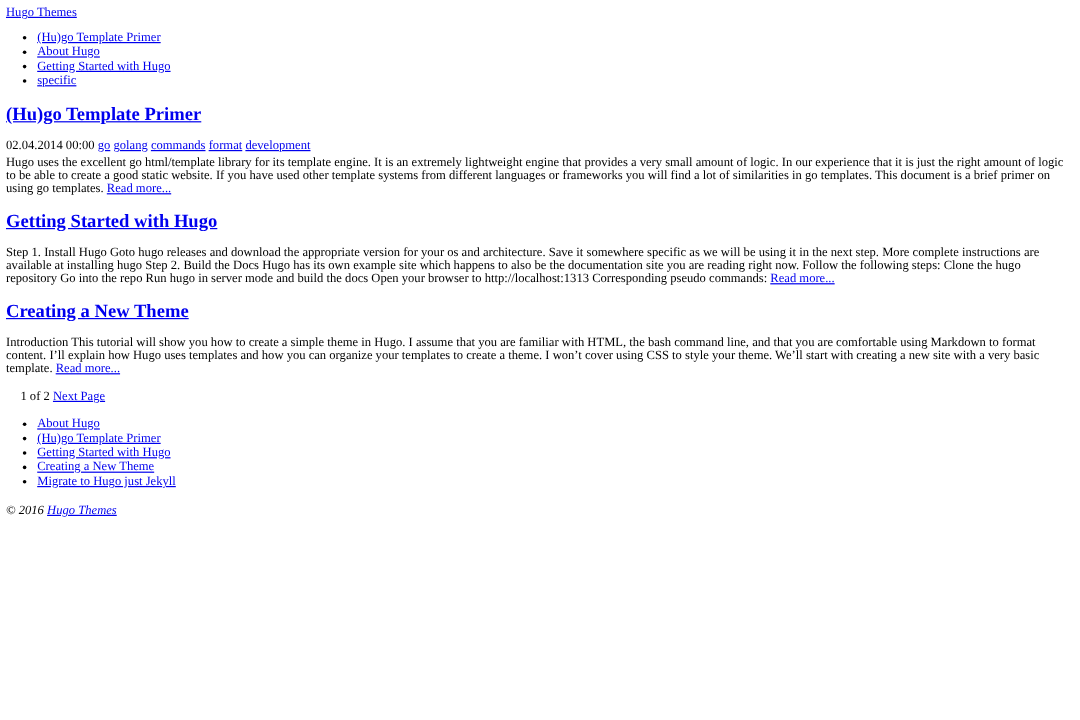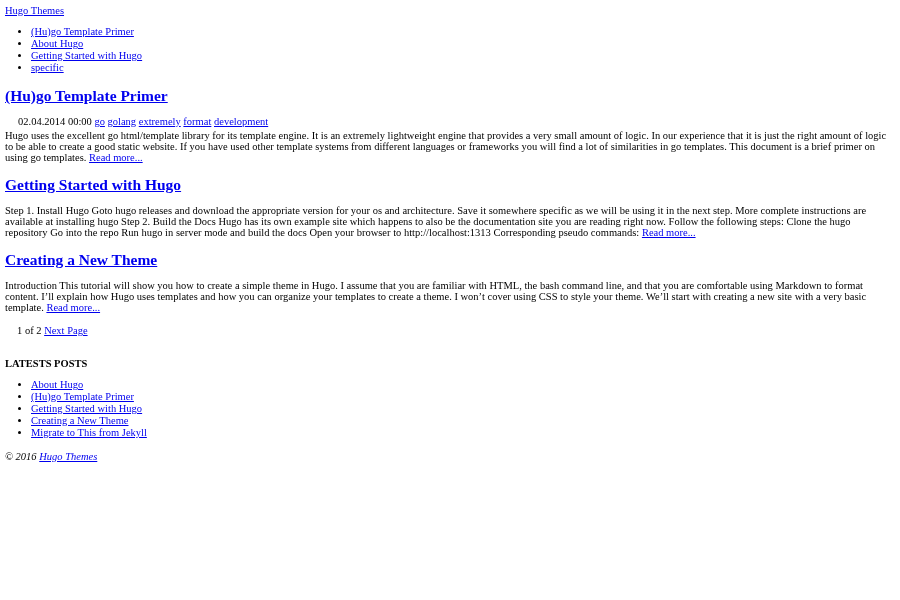--- a/index.html
+++ b/index.html
@@ -33,21 +33,20 @@
     line-height: 17px;
     margin: 13px 0 12px 0;
     font-weight: bold;
   }
   .post-meta {
     margin: 0;
     line-height: 12px;
   }
   .post-meta .date {
     color: #000000;
-    margin-left: 13px;
   }
   p.post-excerpt {
     margin: 2px 0 0 0;
     line-height: 11px;
   }
   .pagination {
     margin: 12px;
     line-height: 11px;
   }
   h4.latest-heading {
@@ -75,21 +74,21 @@
 </header>
 
 <main>
 
   <article>
     <h2 class="post-title"><a href="#">(Hu)go Template Primer</a></h2>
     <div class="post-meta">
       <span class="date">02.04.2014 00:00</span>
       <a href="#">go</a>
       <a href="#">golang</a>
-      <a href="#">extremely</a>
+      <a href="#">commands</a>
       <a href="#">format</a>
       <a href="#">development</a>
     </div>
     <p class="post-excerpt"><span>Hugo uses the excellent go html/template library for its template engine. It is an extremely lightweight engine that provides a very small amount of logic. In our experience that it is just the right amount of logic to be able to create a good static website. If you have used other template systems from different languages or frameworks you will find a lot of similarities in go templates. This document is a brief primer on using go templates.</span>
       <a href="#">Read more...</a></p>
   </article>
 
   <article>
     <h2 class="post-title"><a href="#">Getting Started with Hugo</a></h2>
     <p class="post-excerpt"><span>Step 1. Install Hugo Goto hugo releases and download the appropriate version for your os and architecture. Save it somewhere specific as we will be using it in the next step. More complete instructions are available at installing hugo Step 2. Build the Docs Hugo has its own example site which happens to also be the documentation site you are reading right now. Follow the following steps: Clone the hugo repository Go into the repo Run hugo in server mode and build the docs Open your browser to http://localhost:1313 Corresponding pseudo commands:</span>
@@ -101,27 +100,26 @@
     <p class="post-excerpt"><span>Introduction This tutorial will show you how to create a simple theme in Hugo. I assume that you are familiar with HTML, the bash command line, and that you are comfortable using Markdown to format content. I’ll explain how Hugo uses templates and how you can organize your templates to create a theme. I won’t cover using CSS to style your theme. We’ll start with creating a new site with a very basic template.</span>
       <a href="#">Read more...</a></p>
   </article>
 
   <div class="pagination">
     <span>1 of 2</span>
     <a href="#">Next Page</a>
   </div>
 
   <section>
-    <h4 class="latest-heading">LATESTS POSTS</h4>
     <ul>
       <li><a href="#">About Hugo</a></li>
       <li><a href="#">(Hu)go Template Primer</a></li>
       <li><a href="#">Getting Started with Hugo</a></li>
       <li><a href="#">Creating a New Theme</a></li>
-      <li><a href="#">Migrate to This from Jekyll</a></li>
+      <li><a href="#">Migrate to Hugo just Jekyll</a></li>
     </ul>
   </section>
 
 </main>
 
 <footer>
   <span>© 2016</span>
   <a href="#">Hugo Themes</a>
 </footer>
 

